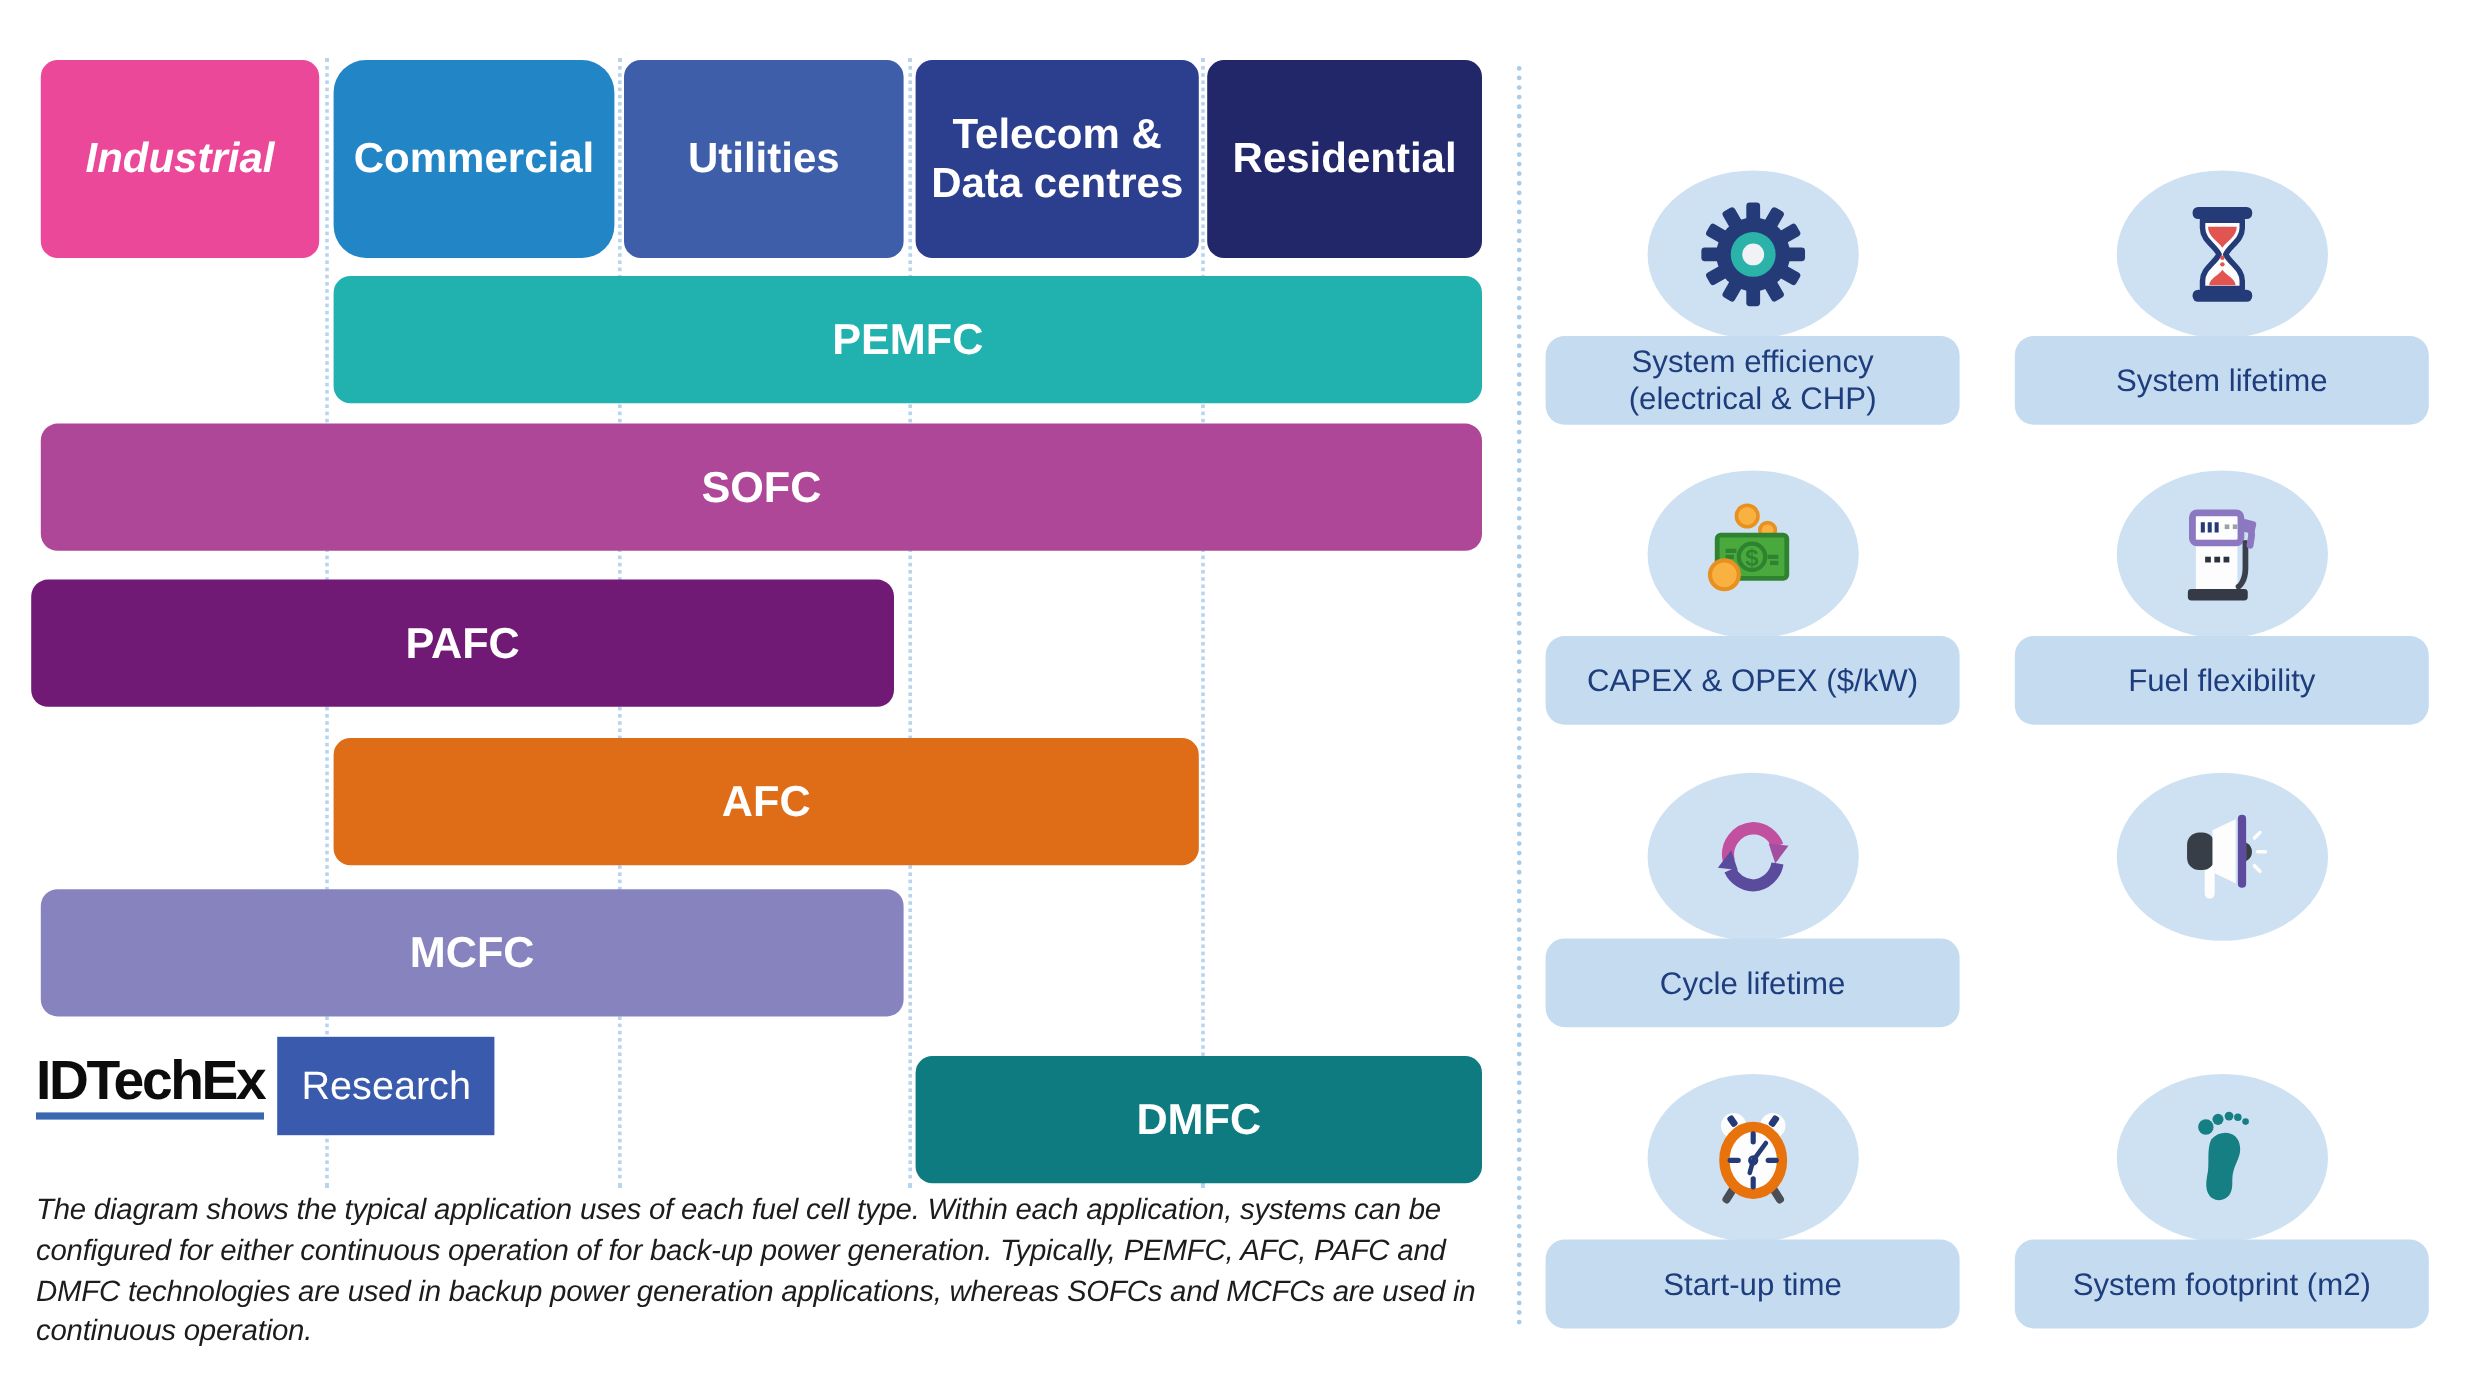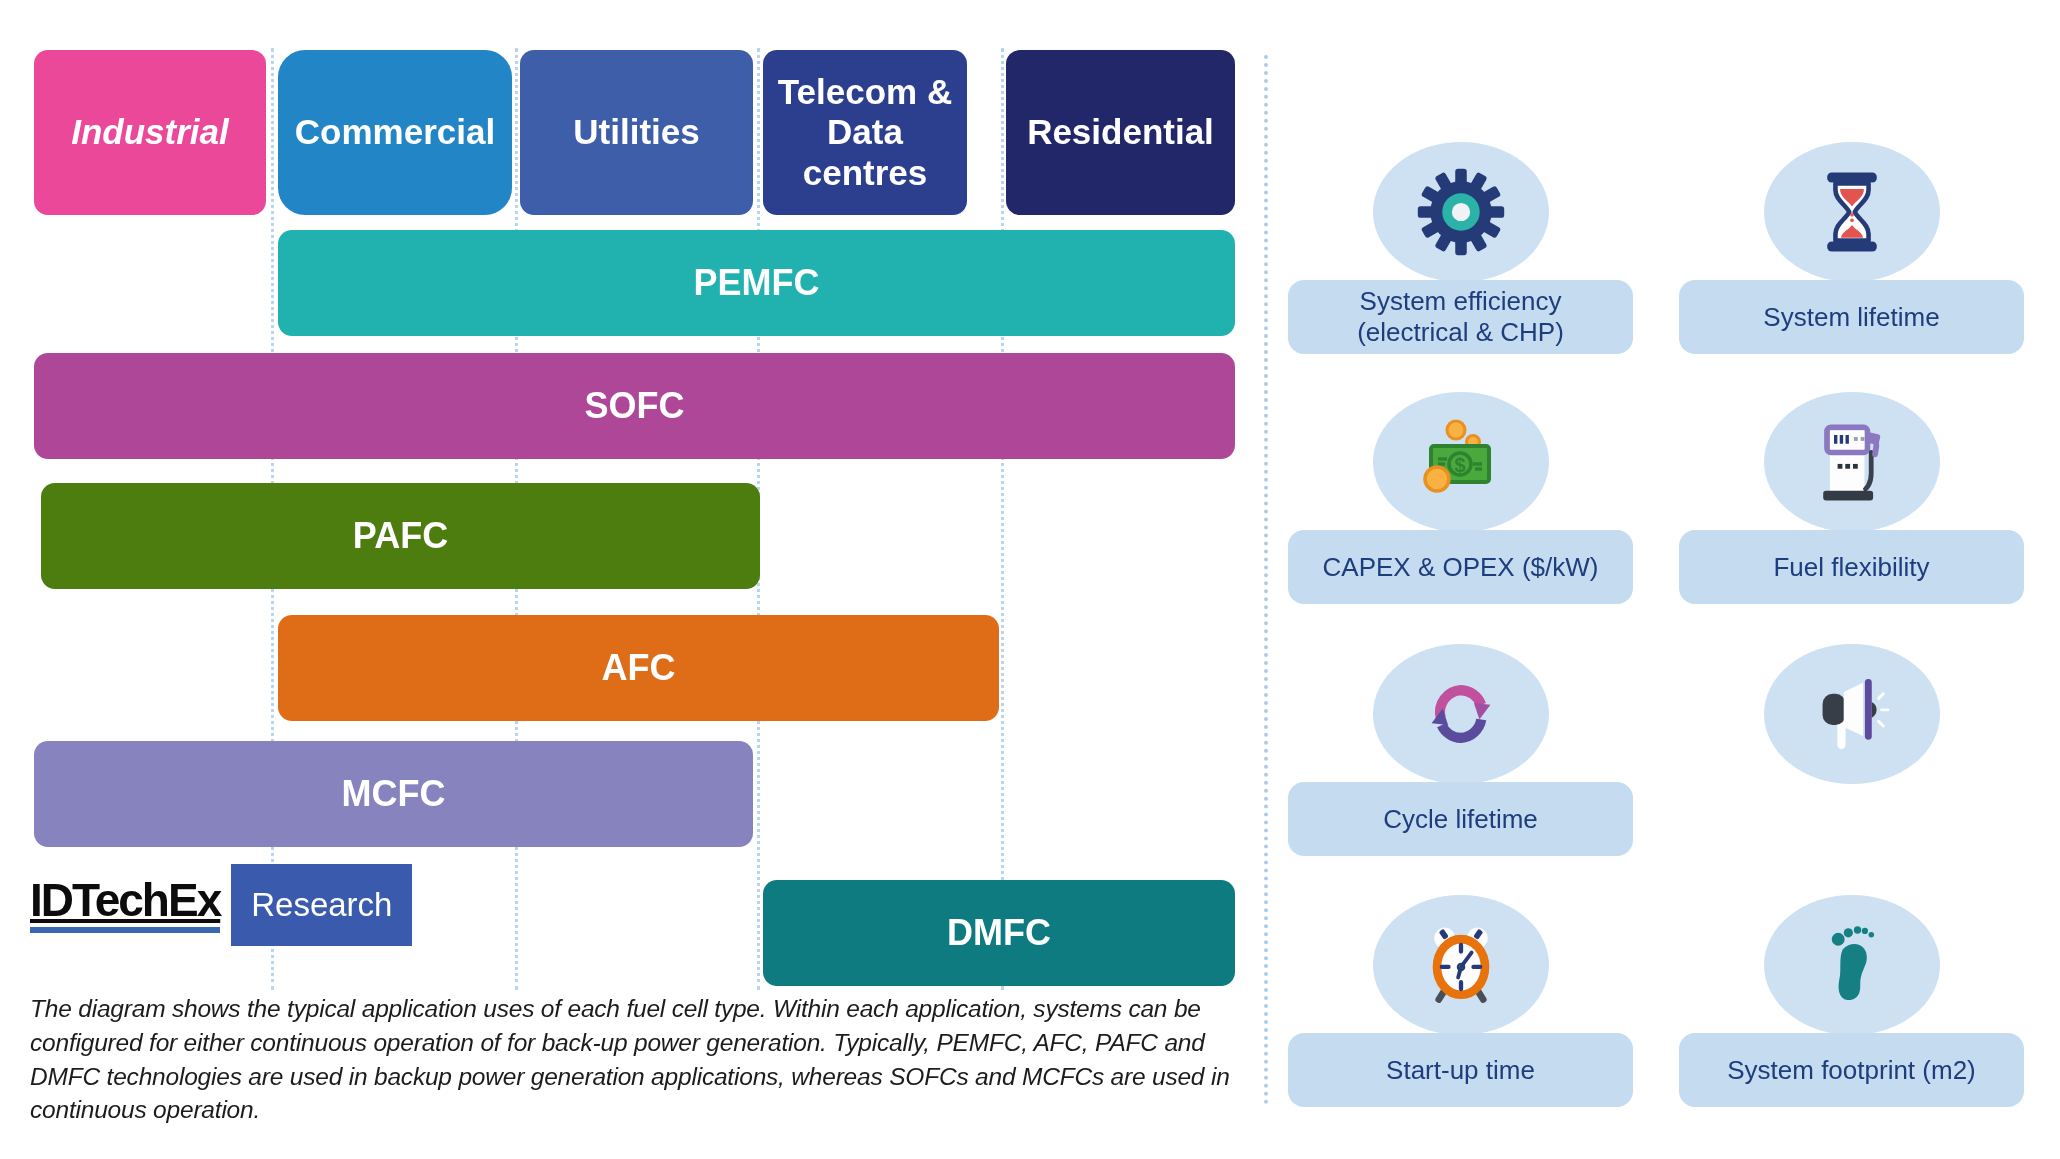--- a/index.html
+++ b/index.html
@@ -19,21 +19,21 @@
   
   .fuel-bar{position:absolute;height:106px;border-radius:14px;z-index:2;
             display:flex;align-items:center;justify-content:center;
             color:#fff;font-weight:bold;font-size:36px;}
   .fuel-bar.b0{top:230px}.fuel-bar.b1{top:353px}.fuel-bar.b2{top:483px}
   .fuel-bar.b3{top:615px}.fuel-bar.b4{top:741px}.fuel-bar.b5{top:880px}
 
   
   .logo{position:absolute;left:30px;top:864px;display:flex;gap:11px;align-items:center;z-index:2;}
   .logo-brand-wrap{display:flex;flex-direction:column;}
-  .logo-brand{font-size:46px;font-weight:bold;letter-spacing:-2px;color:#0c0c0c;line-height:1;text-decoration:underline;}
+  .logo-brand{font-size:46px;font-weight:bold;letter-spacing:-2px;color:#0c0c0c;line-height:1;}
   .logo-underline{height:6px;background:#3A67B1;margin-top:4px;}
   .logo-research{background:#3A5BAD;height:50px;padding:16px 20px;display:flex;align-items:center;
                  color:#fff;font-size:33px;font-weight:normal;}
 
   
   .caption{position:absolute;left:30px;top:992px;width:1215px;margin:0;
            font-size:24.5px;font-style:italic;color:#1c1c1c;line-height:1.38;letter-spacing:-0.2px;z-index:2;}
 
   
   .panel-title{position:absolute;left:1299px;top:50px;margin:0;font-size:50px;font-weight:bold;
@@ -54,26 +54,26 @@
 
   <div class="guide g0"></div>
   <div class="guide g1"></div>
   <div class="guide g2"></div>
   <div class="guide g3"></div>
   <div class="separator"></div>
 
   <div class="app-box" style="background-color: #ec4899; left: 34px; width: 232px; font-style: italic;">Industrial</div>
   <div class="app-box" style="background-color: rgb(34, 133, 197); left: 278px; width: 234px; border-radius: 27px;">Commercial</div>
   <div class="app-box" style="background-color: rgb(62, 94, 169); left: 520px; width: 233px;">Utilities</div>
-  <div class="app-box" style="background-color: rgb(43, 63, 142); left: 763px; width: 204px;">Telecom &amp; Data centres</div>
+  <div class="app-box" style="background-color: rgb(43, 63, 142); left: 763px; width: 236px;">Telecom &amp; Data centres</div>
   <div class="app-box" style="background-color: rgb(33, 39, 105); left: 1006px; width: 229px;">Residential</div>
 
   <div class="fuel-bar b0" style="background-color: rgb(33, 177, 174); left: 278px; width: 957px;">PEMFC</div>
   <div class="fuel-bar b1" style="background-color: rgb(174, 71, 151); left: 34px; width: 1201px;">SOFC</div>
-  <div class="fuel-bar b2" style="background-color: #4d7c0f; left: 41px; width: 719px;">PAFC</div>
+  <div class="fuel-bar b2" style="background-color: #701a75; left: 26px; width: 719px;">PAFC</div>
   <div class="fuel-bar b3" style="background-color: rgb(223, 108, 22); left: 278px; width: 721px;">AFC</div>
   <div class="fuel-bar b4" style="background-color: rgb(134, 131, 190); left: 34px; width: 719px;">MCFC</div>
   <div class="fuel-bar b5" style="background-color: rgb(14, 123, 128); left: 763px; width: 472px;">DMFC</div>
 
   <div class="logo">
     <div class="logo-brand-wrap">
       <span class="logo-brand">IDTechEx</span>
       <div class="logo-underline"></div>
     </div>
     <div class="logo-research">Research</div>

